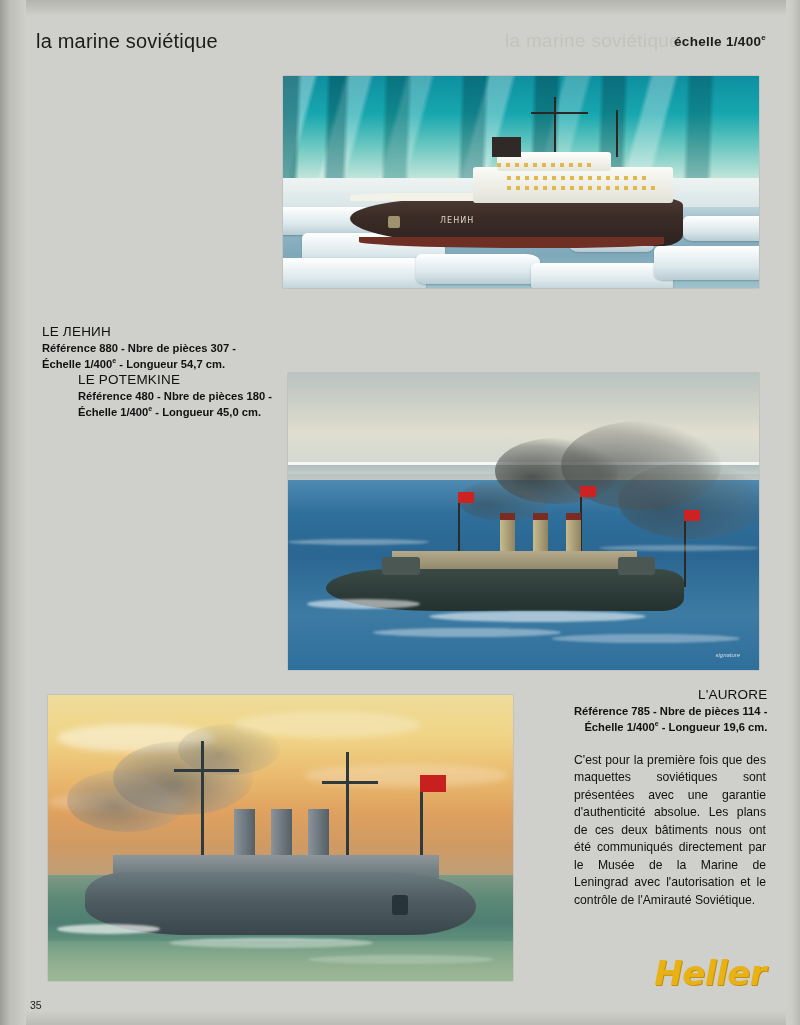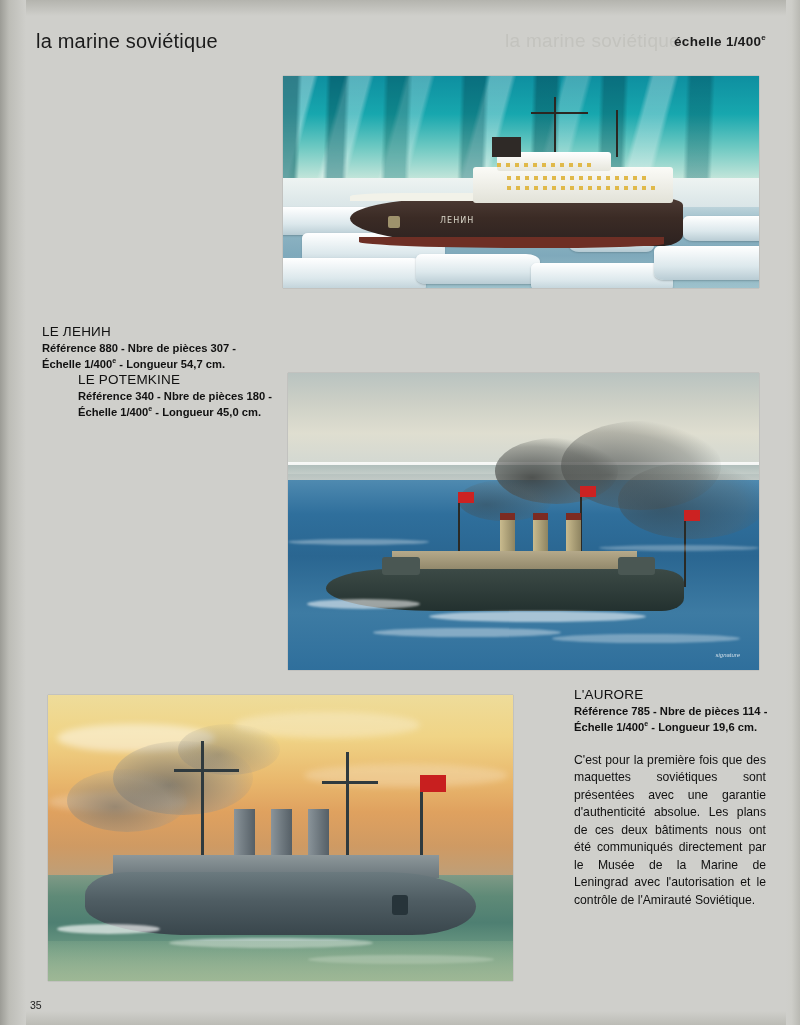--- a/index.html
+++ b/index.html
@@ -243,21 +243,21 @@
     font-size: 11.2px;
     font-weight: bold;
     letter-spacing: 0;
     line-height: 1.35;
     white-space: nowrap;
   }
   .cap-line sup { font-size: 7px; vertical-align: super; }
 
   #cap-lenine { left: 42px; top: 324px; }
   #cap-potemkine { left: 42px; top: 372px; margin-left: 36px; }
-  #cap-aurore { left: 574px; top: 687px; }
+  #cap-aurore { left: 574px; top: 687px; text-align: right; }
 
   .body-text {
     position: absolute;
     left: 574px;
     top: 752px;
     width: 192px;
     font-size: 12.2px;
     line-height: 1.43;
     color: #111;
     text-align: justify;
@@ -336,21 +336,21 @@
   <div class="cap" id="cap-lenine">
     <div class="cap-title">LE ЛЕНИН</div>
     <div class="cap-line">Référence 880 - Nbre de pièces 307 -</div>
     <div class="cap-line">
       <span>Échelle 1/400</span><sup>e</sup><span> - Longueur 54,7 cm.</span>
     </div>
   </div>
 
   <div class="cap" id="cap-potemkine">
     <div class="cap-title">LE POTEMKINE</div>
-    <div class="cap-line">Référence 340 - Nbre de pièces 180 -</div>
+    <div class="cap-line">Référence 480 - Nbre de pièces 180 -</div>
     <div class="cap-line">
       <span>Échelle 1/400</span><sup>e</sup><span> - Longueur 45,0 cm.</span>
     </div>
   </div>
 
   <div class="illus" id="illus-potemkine">
     <div class="pot-sky"></div>
     <div class="pot-hor"></div>
     <div class="pot-sea"></div>
 
@@ -426,14 +426,17 @@
     <div class="aur-deck"></div>
     <div class="aur-hull"></div>
     <div style="position:absolute;left:74%;top:70%;width:16px;height:20px;background:#27343a;border-radius:3px;"></div>
     <div style="position:absolute;left:2%;top:80%;width:22%;height:10px;background:rgba(255,255,255,.65);border-radius:50%;filter:blur(1px);"></div>
     <div style="position:absolute;left:26%;top:85%;width:44%;height:10px;background:rgba(255,255,255,.5);border-radius:50%;filter:blur(1px);"></div>
     <div style="position:absolute;left:56%;top:91%;width:40%;height:9px;background:rgba(255,255,255,.4);border-radius:50%;filter:blur(1px);"></div>
     <div style="position:absolute;left:0;right:0;bottom:0;height:14%;background:linear-gradient(to bottom, rgba(140,175,145,.3), rgba(160,185,150,.85));"></div>
   </div>
 
   <div class="page-number">35</div>
+  <div class="logo">
+    <span class="h-bar">Heller</span>
+  </div>
 
 </div>
 
 </body></html>

